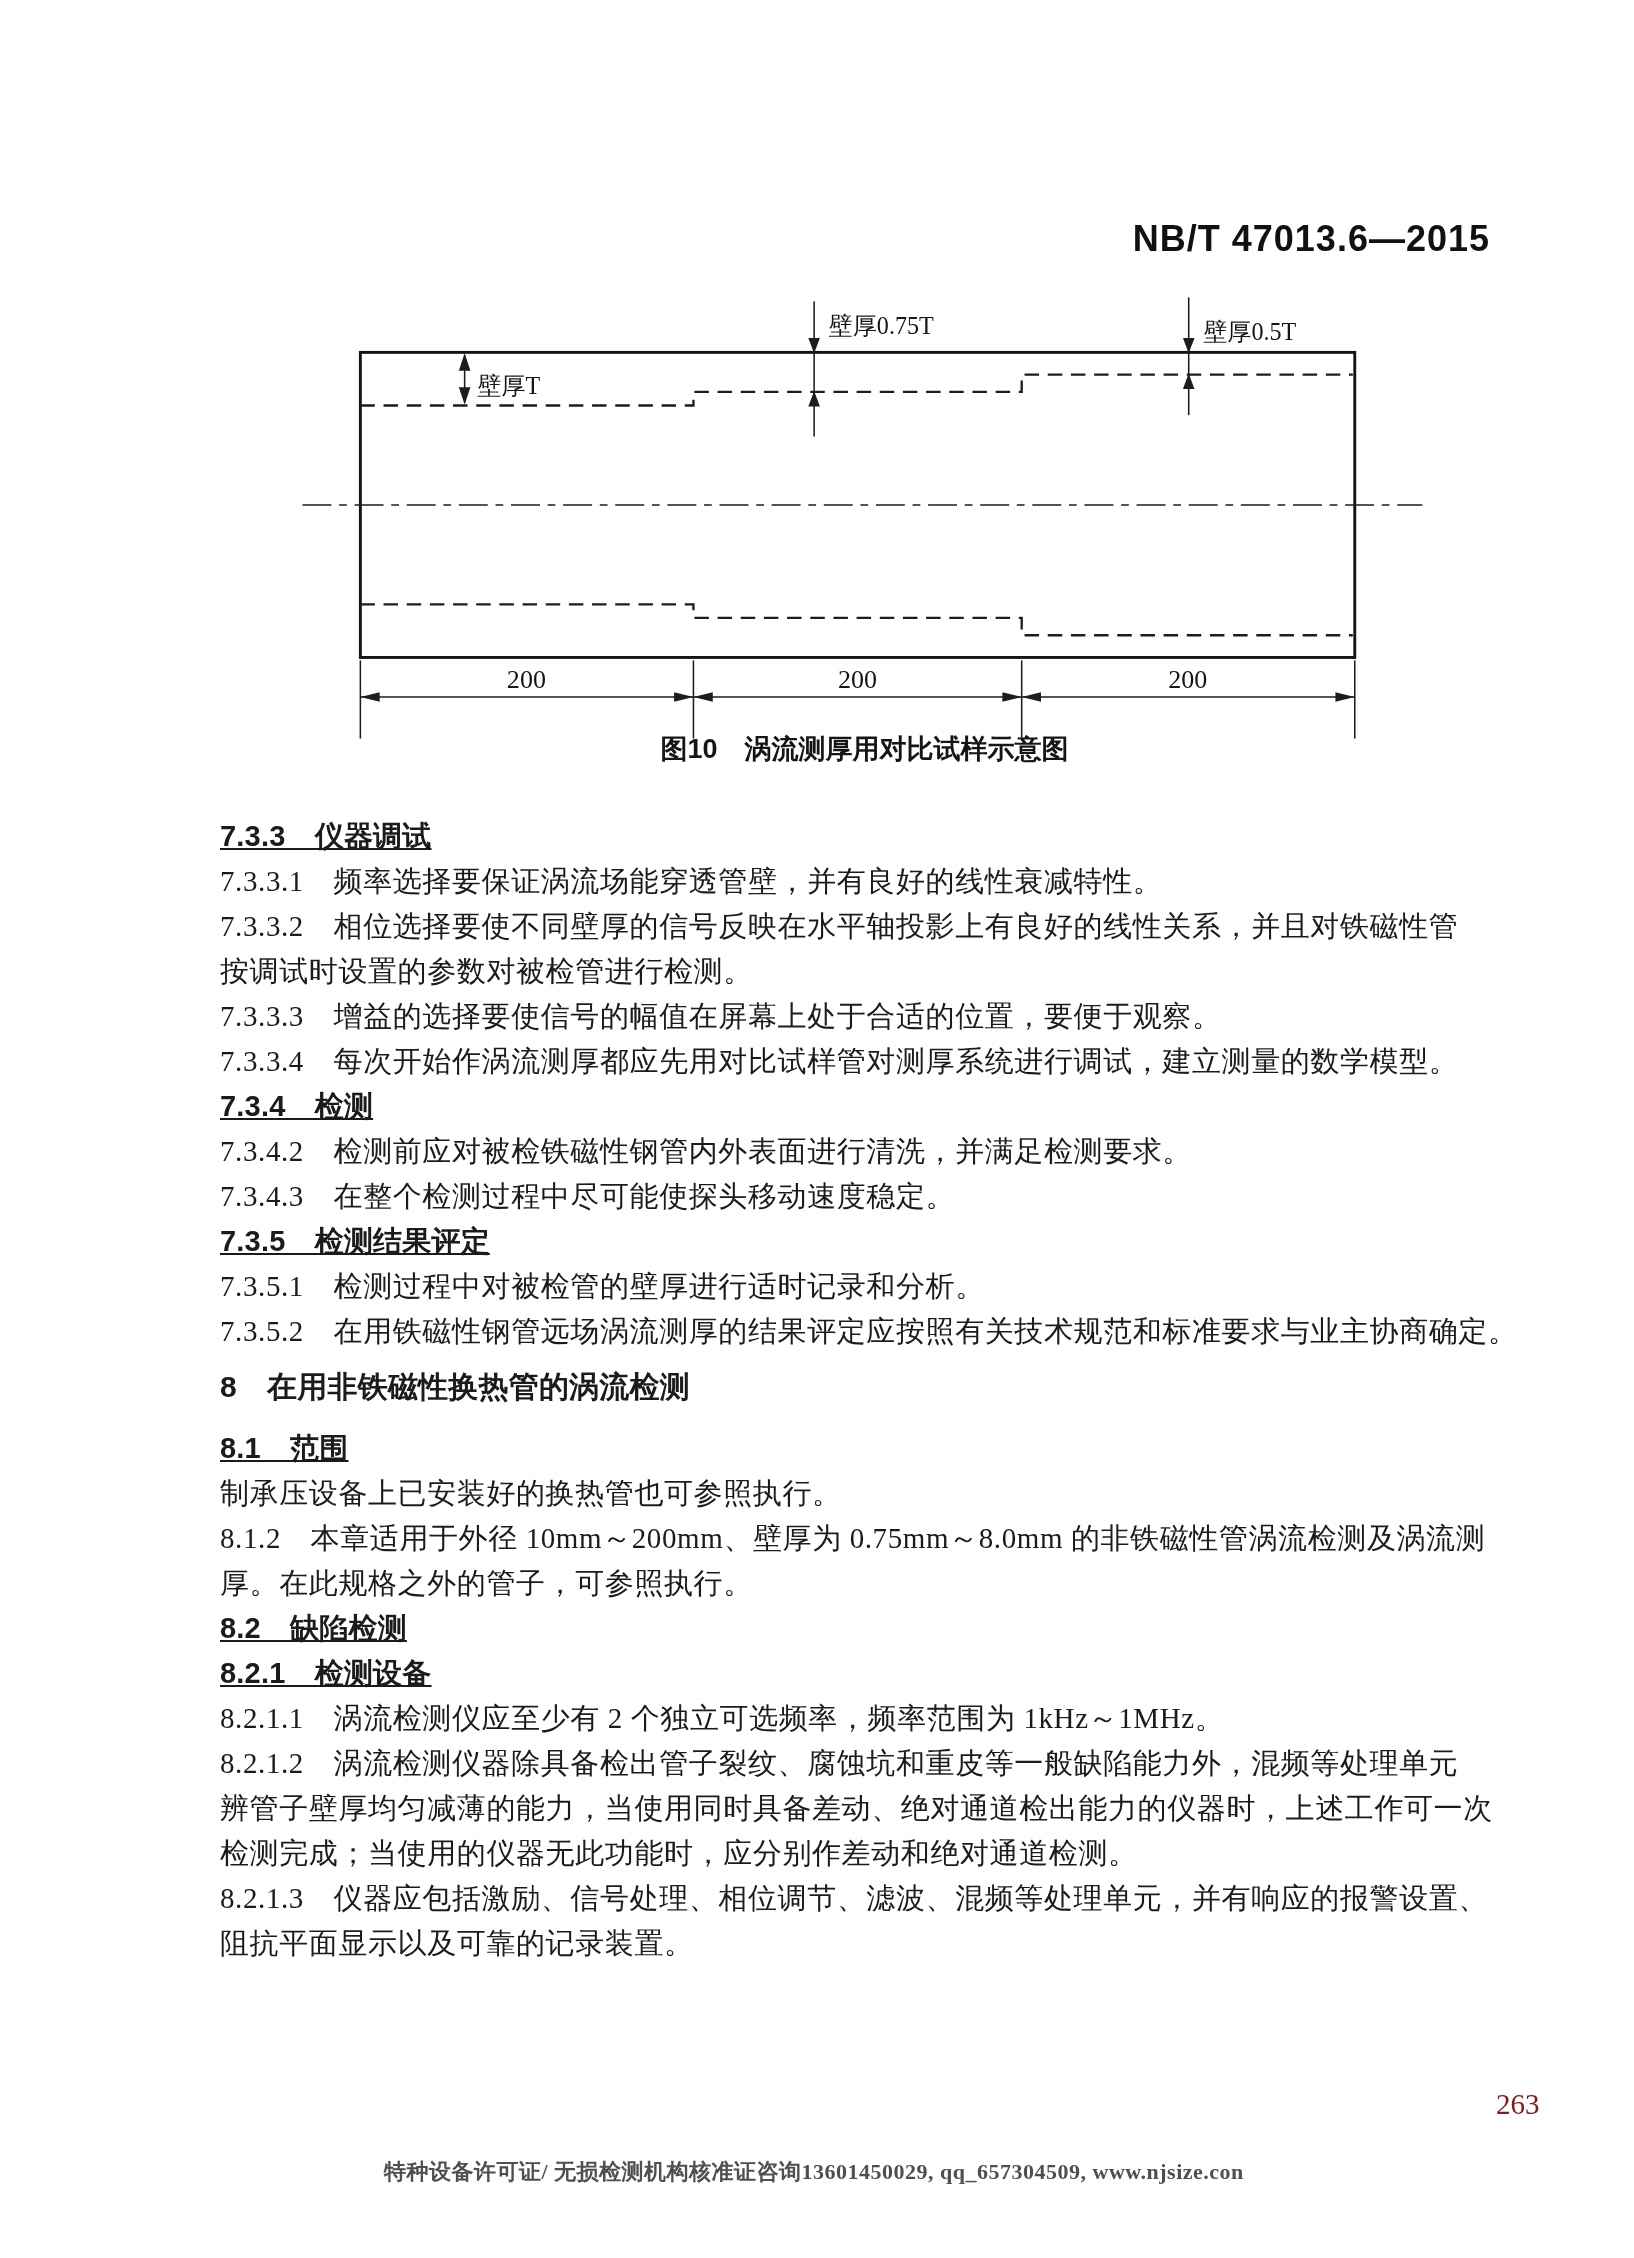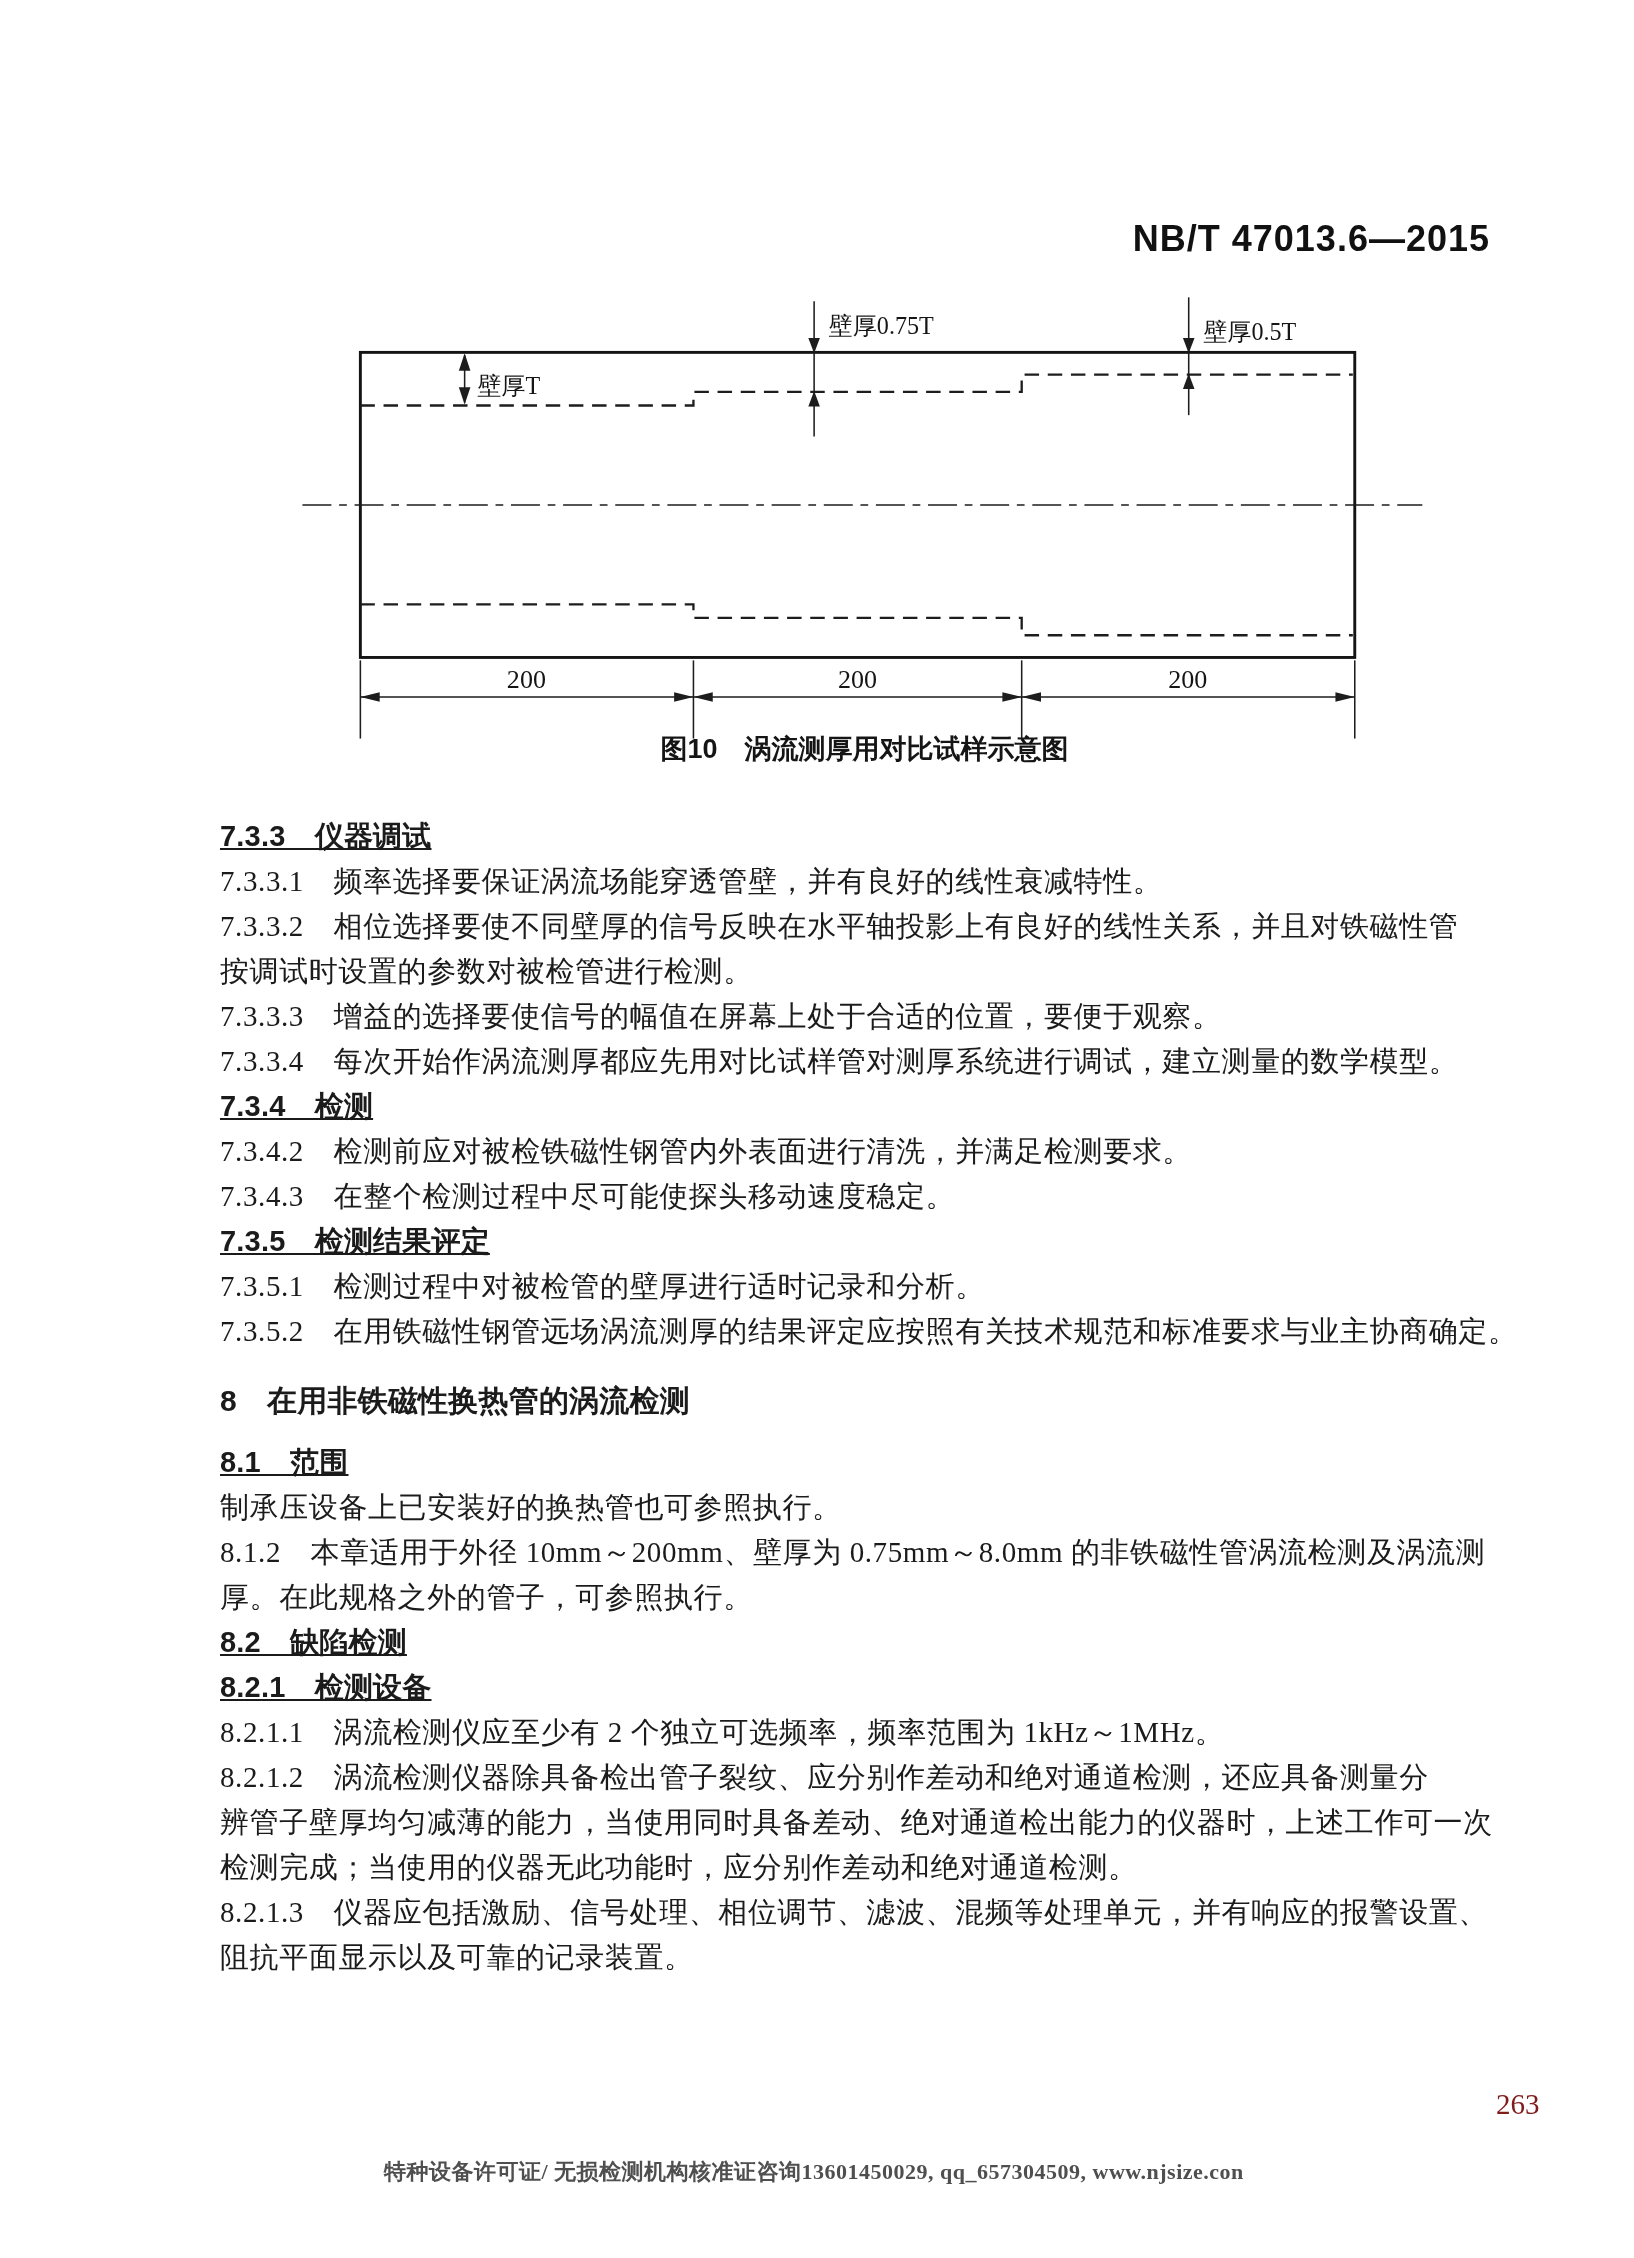--- a/index.html
+++ b/index.html
@@ -20,21 +20,21 @@
   .body-text{
     position:absolute;left:220px;top:814px;width:1294px;
     font-size:29px;color:#1b1b1b;
   }
   .line{height:45px;line-height:45px;white-space:nowrap;letter-spacing:0.6px;}
   .line.heading{
     font-family:"Liberation Sans",sans-serif;font-weight:bold;letter-spacing:0.2px;text-decoration:underline;
   }
   .line.section{
     font-family:"Liberation Sans",sans-serif;font-weight:bold;letter-spacing:0.2px;
-    margin-top:24px;margin-bottom:17.4px;font-size:30px;
+    margin-top:10px;margin-bottom:17.4px;font-size:30px;
   }
   .page-number{
     position:absolute;top:2088px;left:1496px;font-size:29px;color:#7f1d1d;
   }
   .footer-watermark{
     position:absolute;top:2157px;left:384px;font-size:22px;color:#4f4f4f;
     letter-spacing:0.5px;
     font-weight:bold;
   }
   svg .thin{stroke:#1d1d1d;stroke-width:1.6;fill:none;}
@@ -117,21 +117,21 @@
     <div class="line body">7.3.5.1　检测过程中对被检管的壁厚进行适时记录和分析。</div>
     <div class="line body">7.3.5.2　在用铁磁性钢管远场涡流测厚的结果评定应按照有关技术规范和标准要求与业主协商确定。</div>
     <div class="line section">8　在用非铁磁性换热管的涡流检测</div>
     <div class="line heading">8.1　范围</div>
     <div class="line body">制承压设备上已安装好的换热管也可参照执行。</div>
     <div class="line body">8.1.2　本章适用于外径 10mm～200mm、壁厚为 0.75mm～8.0mm 的非铁磁性管涡流检测及涡流测</div>
     <div class="line body">厚。在此规格之外的管子，可参照执行。</div>
     <div class="line heading">8.2　缺陷检测</div>
     <div class="line heading">8.2.1　检测设备</div>
     <div class="line body">8.2.1.1　涡流检测仪应至少有 2 个独立可选频率，频率范围为 1kHz～1MHz。</div>
-    <div class="line body">8.2.1.2　涡流检测仪器除具备检出管子裂纹、应分别作差动和绝对通道检测，还应具备测量分</div>
+    <div class="line body">8.2.1.2　涡流检测仪器除具备检出管子裂纹、腐蚀坑和重皮等一般缺陷能力外，混频等处理单元</div>
     <div class="line body">辨管子壁厚均匀减薄的能力，当使用同时具备差动、绝对通道检出能力的仪器时，上述工作可一次</div>
     <div class="line body">检测完成；当使用的仪器无此功能时，应分别作差动和绝对通道检测。</div>
     <div class="line body">8.2.1.3　仪器应包括激励、信号处理、相位调节、滤波、混频等处理单元，并有响应的报警设置、</div>
     <div class="line body">阻抗平面显示以及可靠的记录装置。</div>
   </div>
 
 <div class="page-number">263</div>
 
 <div class="footer-watermark">特种设备许可证/ 无损检测机构核准证咨询13601450029, qq_657304509, www.njsize.con</div>
 

